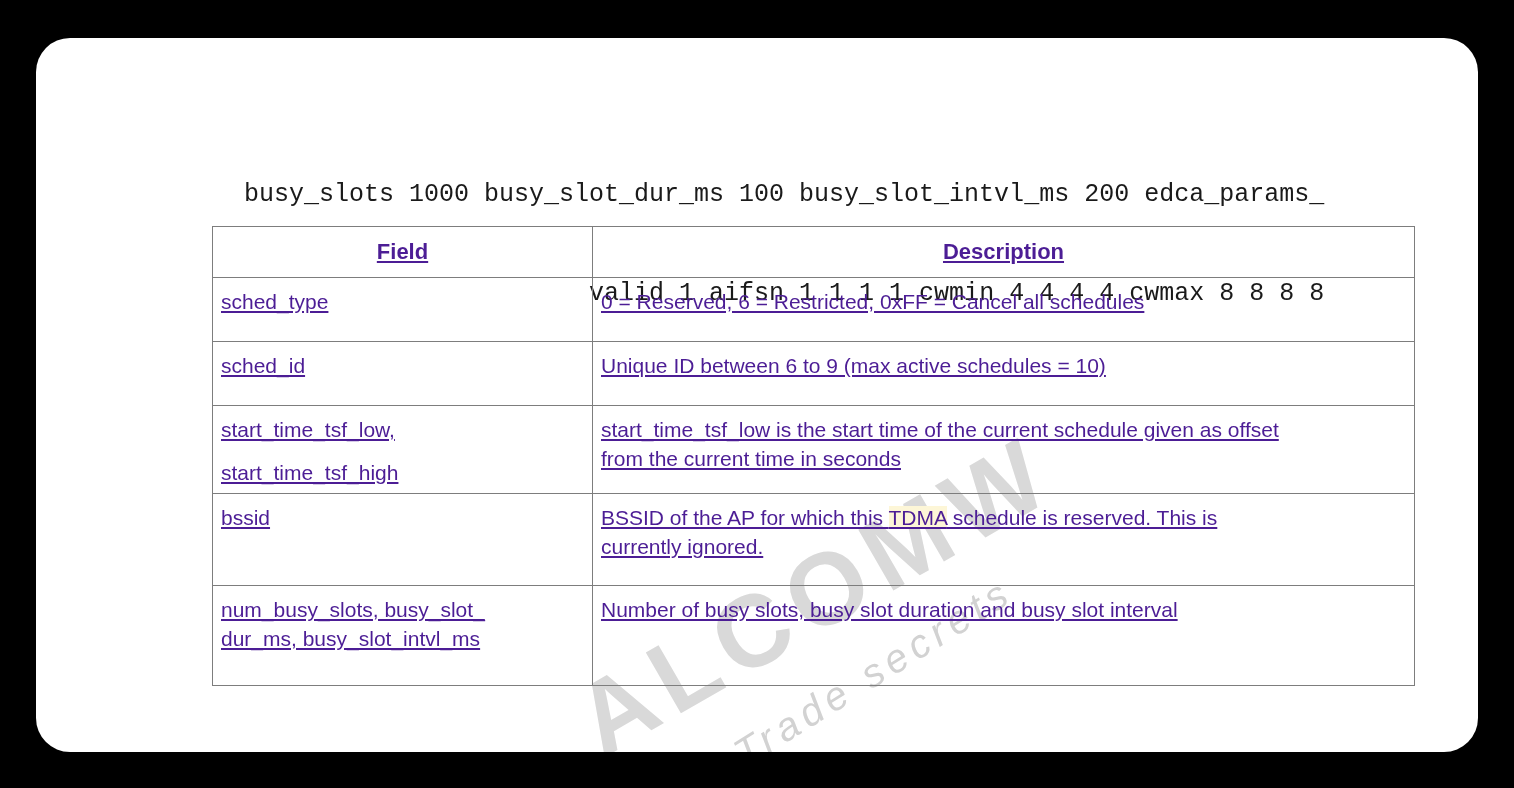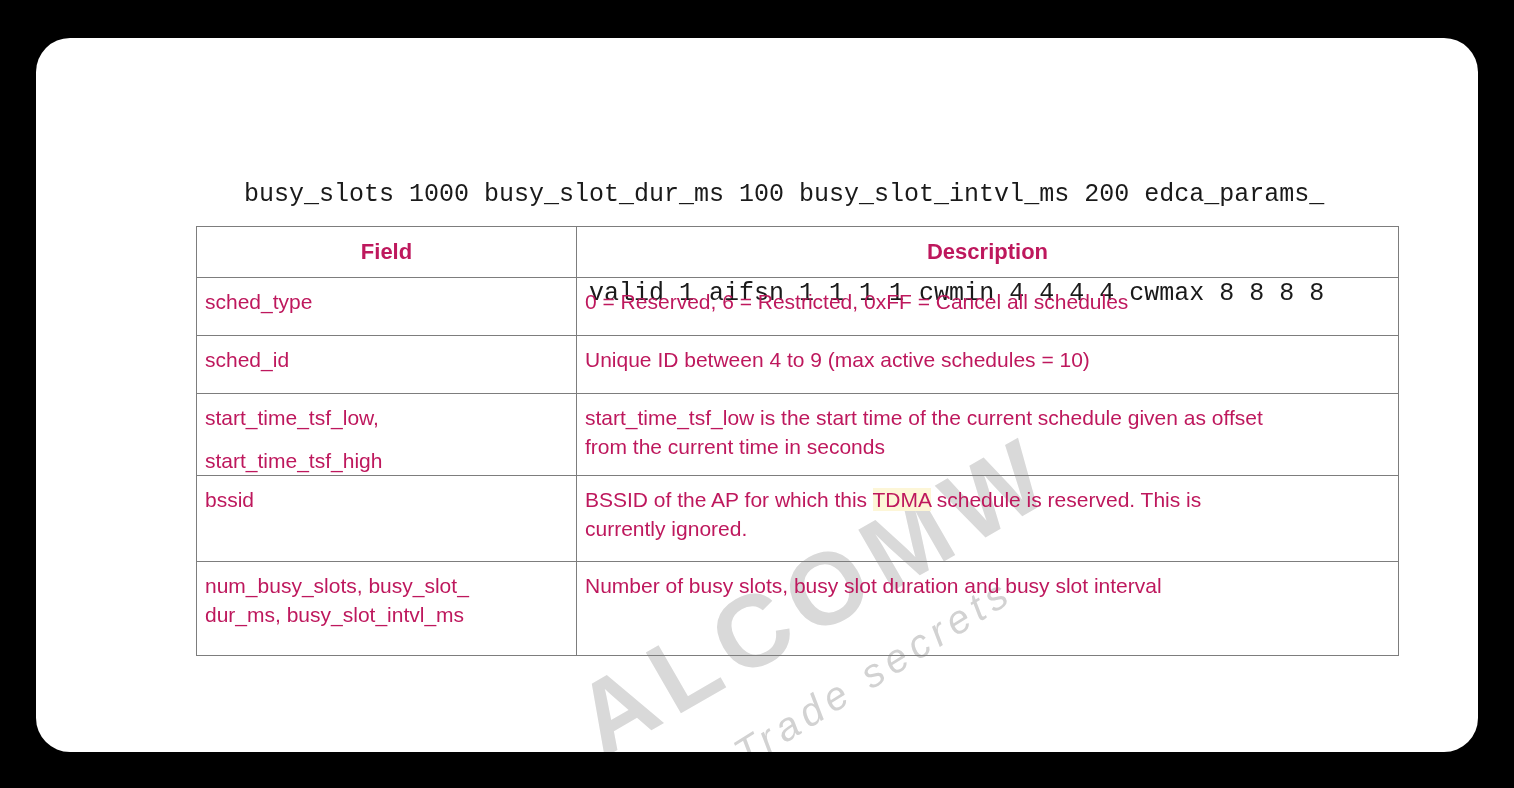--- a/index.html
+++ b/index.html
@@ -53,33 +53,34 @@
     font-size: 25px;
     line-height: 33px;
     color: #1a1a1a;
     z-index: 2;
     white-space: pre;
     text-align: right;
   }
   
   table.doc-table {
     position: absolute;
-    left: 160px; top: 188px;
+    left: 176px; top: 188px;
     width: 1202px;
     border-collapse: collapse;
     table-layout: fixed;
     z-index: 2;
     background: transparent;
     font-size: 21px;
-    color: #be185d;
+    color: #4c1d95;
+    text-decoration: underline;
   }
   .doc-table th, .doc-table td {
     border: 1px solid #7d7d7d;
     vertical-align: top;
-    padding: 9px 8px 0 8px;
+    padding: 9px 8px 6px 8px;
     background: transparent;
     overflow: hidden;
   }
   .doc-table col.c1 { width: 380px; }
   .doc-table col.c2 { width: 822px; }
   .doc-table thead th {
     height: 50px;
     text-align: center;
     vertical-align: middle;
     font-weight: bold;
@@ -129,21 +130,21 @@
           </td>
           <td>
             <div class="line"><span>0 = Reserved, 6 = Restricted, 0xFF = Cancel all schedules</span></div>
           </td>
         </tr>
         <tr>
           <td>
             <div class="line">sched_id</div>
           </td>
           <td>
-            <div class="line"><span>Unique ID between 4 to 9 (max active schedules = 10)</span></div>
+            <div class="line"><span>Unique ID between 6 to 9 (max active schedules = 10)</span></div>
           </td>
         </tr>
         <tr>
           <td>
             <div class="para">start_time_tsf_low,</div>
             <div class="para">start_time_tsf_high</div>
           </td>
           <td>
             <div class="line"><span>start_time_tsf_low is the start time of the current schedule given as offset</span></div>
             <div class="line"><span>from the current time in seconds</span></div>

